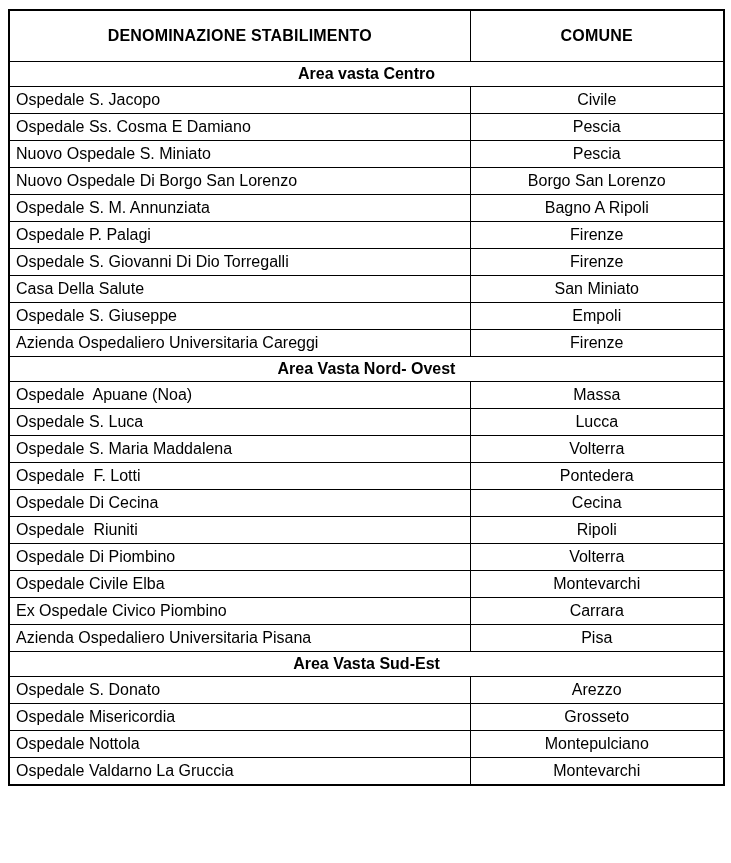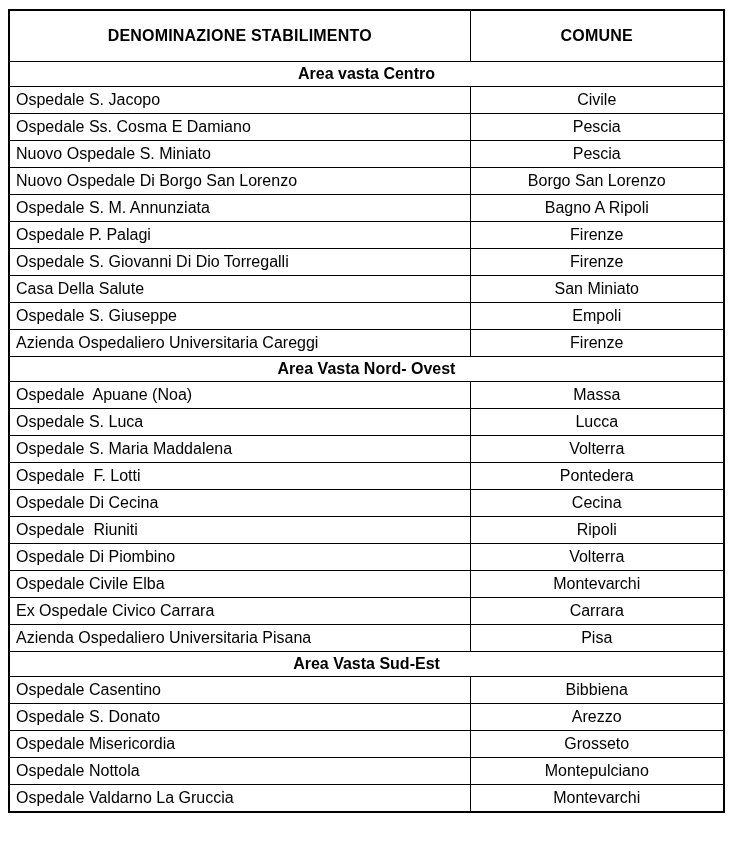--- a/index.html
+++ b/index.html
@@ -149,33 +149,29 @@
       </tr>
       <tr>
         <td class="name-cell">Ospedale Di Piombino</td>
         <td class="comune-cell">Volterra</td>
       </tr>
       <tr>
         <td class="name-cell">Ospedale Civile Elba</td>
         <td class="comune-cell">Montevarchi</td>
       </tr>
       <tr>
-        <td class="name-cell">Ex Ospedale Civico Carrara</td>
+        <td class="name-cell">Ex Ospedale Civico Piombino</td>
         <td class="comune-cell">Carrara</td>
       </tr>
       <tr>
         <td class="name-cell">Azienda Ospedaliero Universitaria Pisana</td>
         <td class="comune-cell">Pisa</td>
       </tr>
       <tr>
         <td colspan="2" class="section-cell">Area Vasta Sud-Est</td>
-      </tr>
-      <tr>
-        <td class="name-cell">Ospedale Casentino</td>
-        <td class="comune-cell">Bibbiena</td>
       </tr>
       <tr>
         <td class="name-cell">Ospedale S. Donato</td>
         <td class="comune-cell">Arezzo</td>
       </tr>
       <tr>
         <td class="name-cell">Ospedale Misericordia</td>
         <td class="comune-cell">Grosseto</td>
       </tr>
       <tr>

